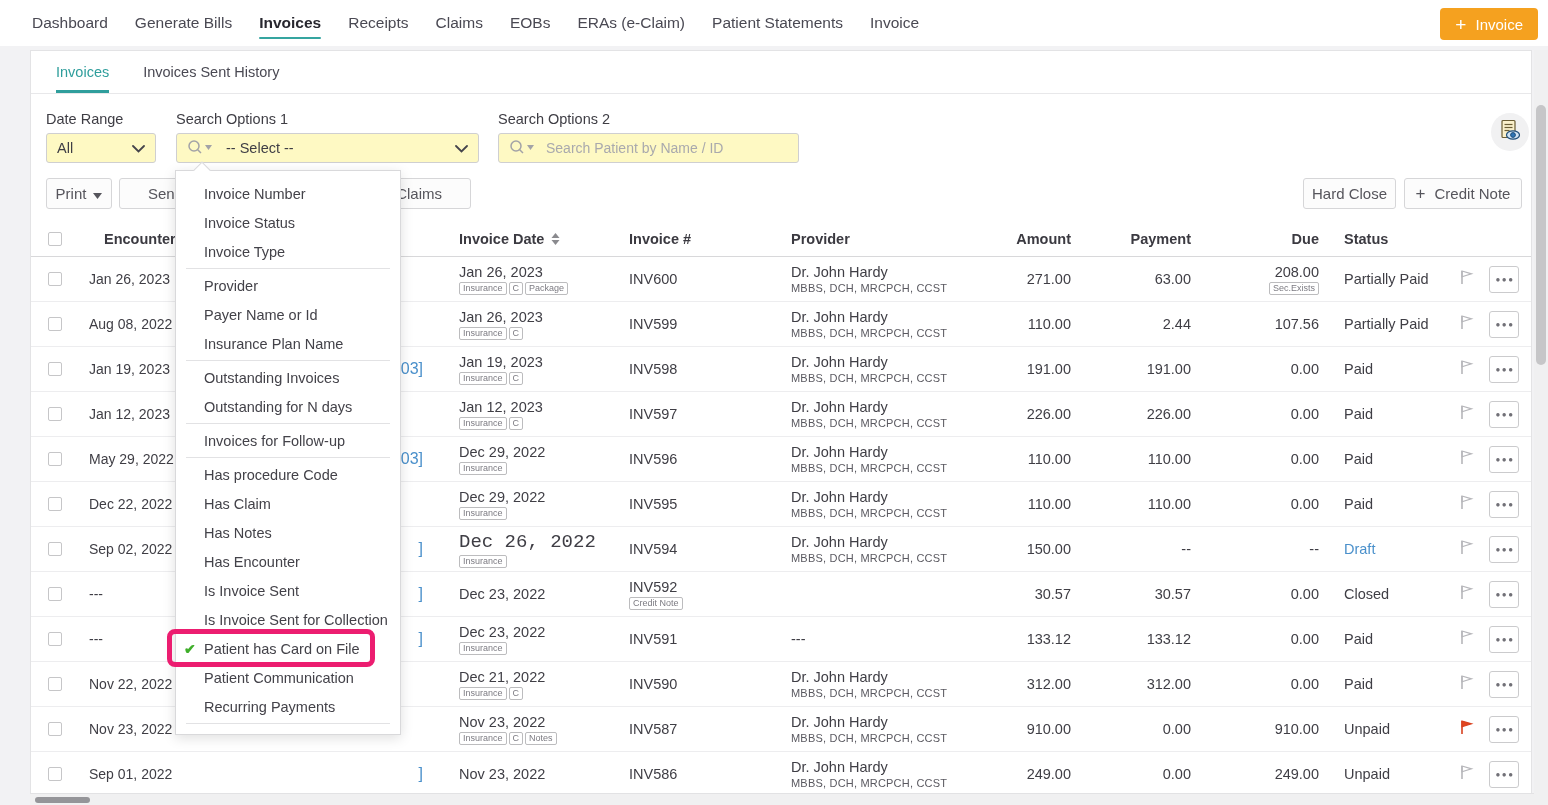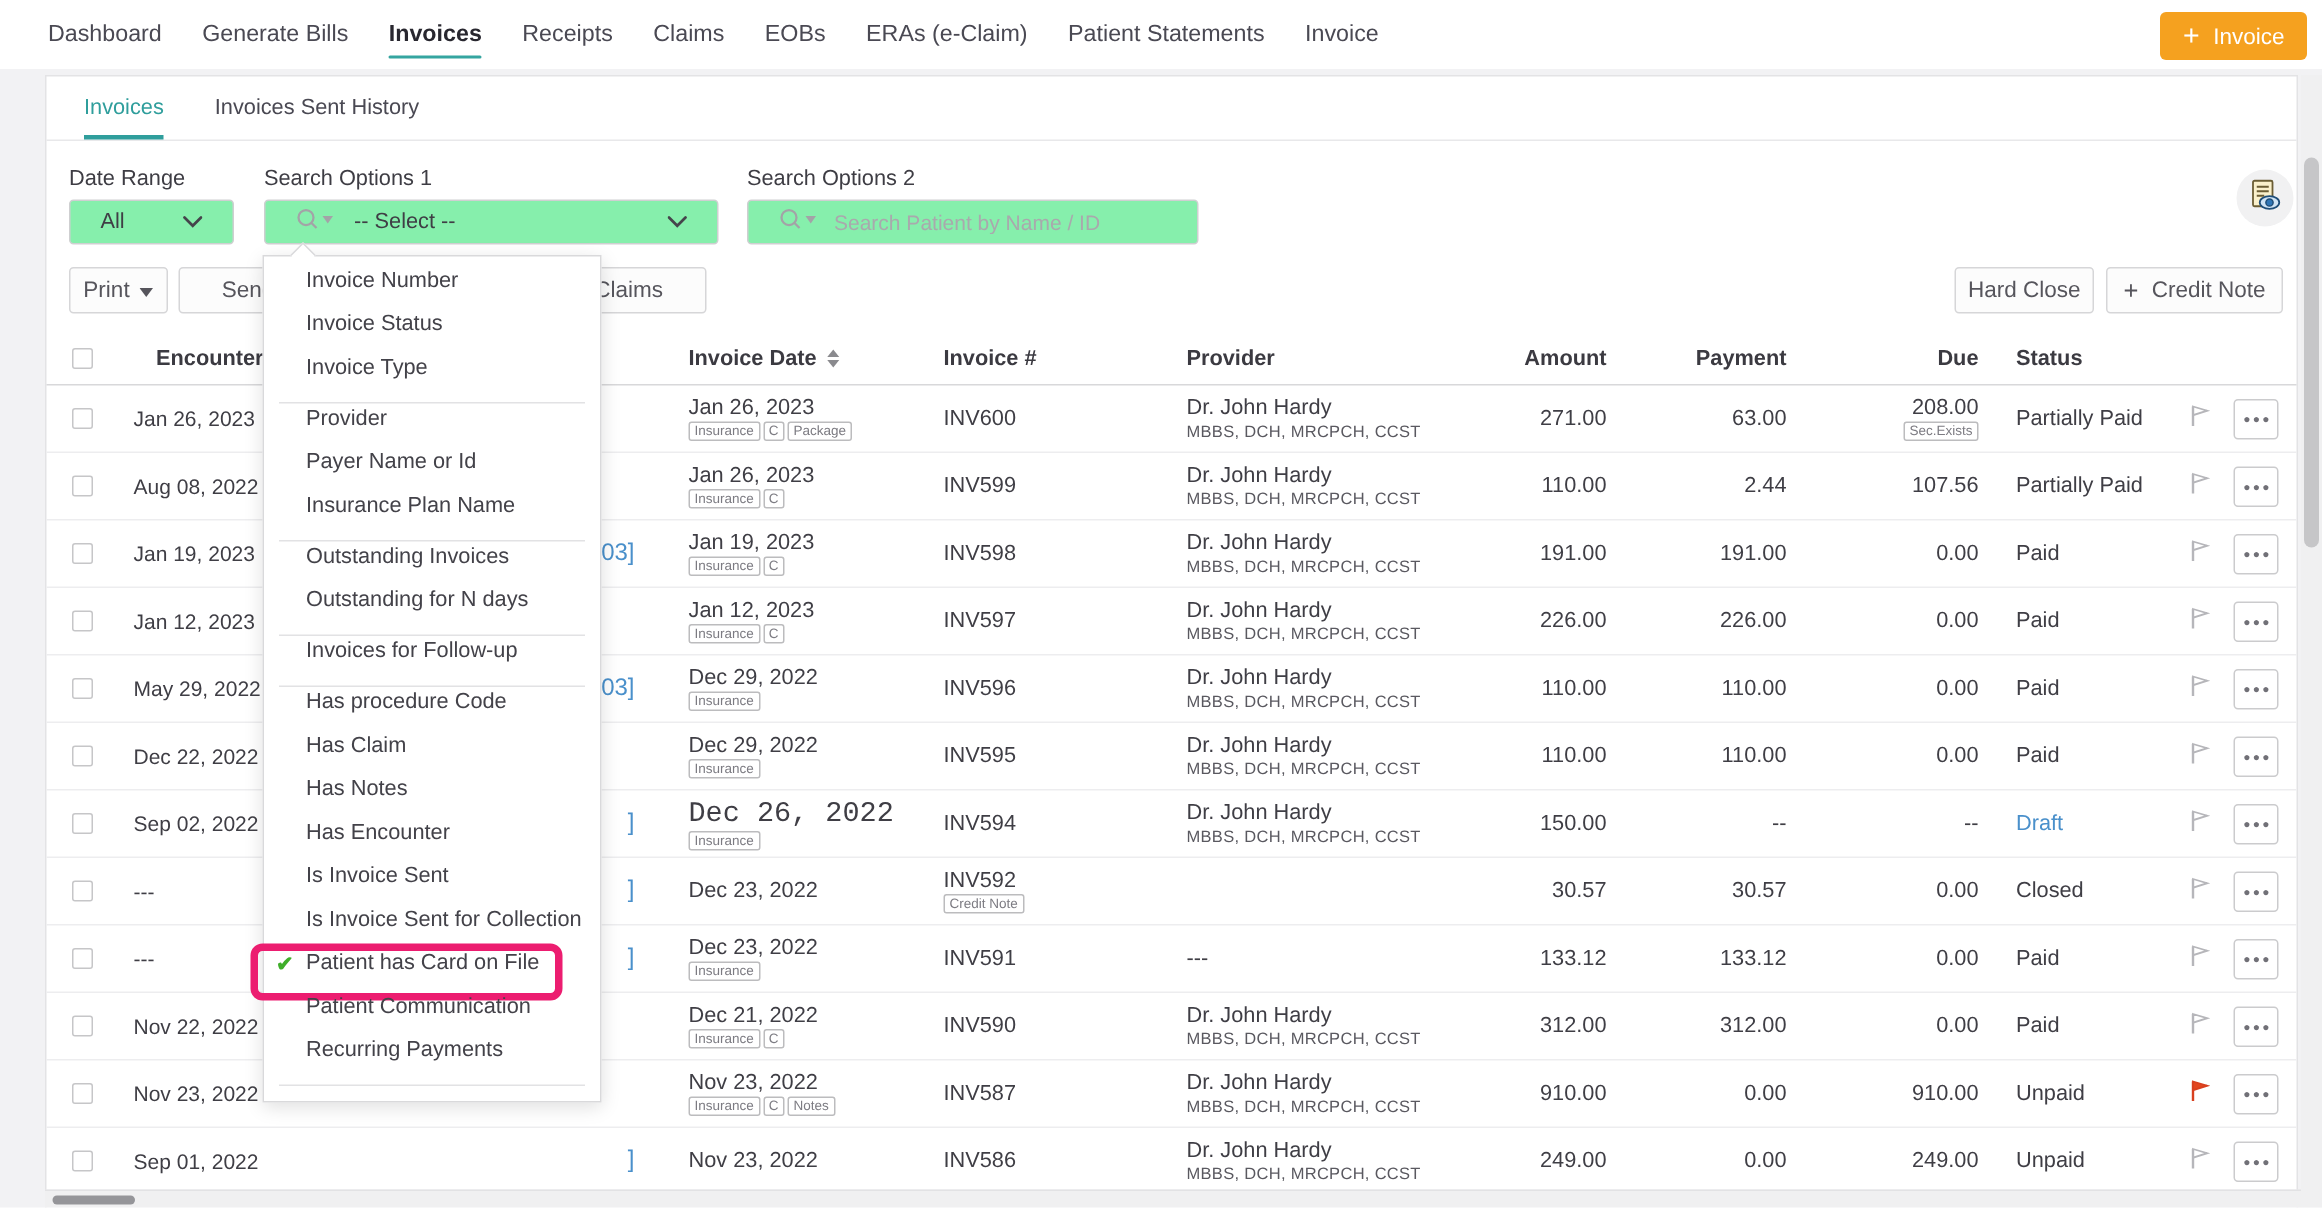--- a/index.html
+++ b/index.html
@@ -21,21 +21,21 @@
 
 
 .tabs{position:absolute;top:0;left:0;right:0;height:43px;border-bottom:1px solid #e8e8ea;display:flex;align-items:stretch;padding-left:25px;gap:34px}
 .tab{font-size:14.5px;color:#4a4953;position:relative;display:flex;align-items:center;cursor:pointer;white-space:nowrap}
 .tab.active{color:#2f9e9c}
 .tab.active::after{content:"";position:absolute;left:0;right:0;bottom:0;height:3px;background:#2f9e9c}
 
 
 .f-label{position:absolute;top:60px;font-size:14.5px;color:#3e3d44;white-space:nowrap}
 .lbl-dr{left:15px}.lbl-s1{left:145px}.lbl-s2{left:467px}
-.select,.search-box{position:absolute;top:82px;height:30px;border:1px solid #cfcfd1;border-radius:3px;background:#86efac;display:flex;align-items:center;font-size:14.5px;color:#3f3e45;padding:0 20px;cursor:pointer}
+.select,.search-box{position:absolute;top:82px;height:30px;border:1px solid #cfcfd1;border-radius:3px;background:#fef9c3;display:flex;align-items:center;font-size:14.5px;color:#3f3e45;padding:0 10px;cursor:pointer}
 .sel-dr{left:15px;width:110px}
 .sel-s1{left:145px;width:303px}
 .search-box{left:467px;width:301px;cursor:text}
 .sel-text{flex:1}
 .sel-s1 .sel-text{padding-left:12px}
 .search-box input{border:none;outline:none;flex:1;font-size:14px;font-family:"Liberation Sans",sans-serif;color:#3f3e45;padding-left:10px;background:transparent}
 .search-box input::placeholder{color:#a9a9ad}
 .icon-btn{position:absolute;left:1460px;top:62px;width:38px;height:38px;border-radius:50%;background:#f1f1f2;display:flex;align-items:center;justify-content:center;cursor:pointer;border:none}
 
 
@@ -72,21 +72,21 @@
 .prov-name{font-size:14.5px;line-height:17px}
 .prov-creds{font-size:11px;color:#5a5960;line-height:14px;letter-spacing:.2px}
 .status-draft{color:#4a90cb}
 .act-btn{width:30px;height:27px;border:1px solid #cbcbcd;border-radius:3px;background:#fff;color:#717077;font-size:8px;letter-spacing:1.5px;display:flex;align-items:center;justify-content:center;cursor:pointer;padding-left:2px}
 .sort-icon,.flag-wrap{display:inline-flex;align-items:center}
 .flag-wrap{cursor:pointer}
 
 
 .dropdown{position:absolute;left:175px;top:170px;width:226px;background:#fff;border:1px solid #d9d9db;box-shadow:0 3px 12px rgba(0,0,0,.13);z-index:20;padding:8px 0}
 .dd-notch{position:absolute;top:-7px;left:20px;width:12px;height:12px;background:#fff;border-left:1px solid #d9d9db;border-top:1px solid #d9d9db;transform:rotate(45deg)}
-.dd-item{height:29px;display:flex;padding-left:28px;font-size:14.5px;color:#434249;position:relative;white-space:nowrap;cursor:pointer}
+.dd-item{height:29px;display:flex;align-items:center;padding-left:28px;font-size:14.5px;color:#434249;position:relative;white-space:nowrap;cursor:pointer}
 .dd-check{position:absolute;left:8px;color:#3fae2a;font-weight:700;font-size:14px}
 .dd-div{height:1px;background:#e2e2e4;margin:2px 10px}
 .hl-ring{position:absolute;left:-9px;top:-5px;width:208px;height:38px;border:5px solid #ec1d70;border-radius:8px;pointer-events:none}
 
 
 .vscroll{position:absolute;right:0;top:50px;bottom:0;width:14px;background:#f0f0f1;z-index:30}
 .vthumb{position:absolute;left:2px;width:10px;top:55px;height:260px;background:#c6c6c8;border-radius:6px;cursor:pointer}
 .hscroll{position:absolute;left:30px;right:14px;bottom:0;height:12px;background:#f0f0f1;border-top:1px solid #e2e2e4;z-index:30}
 .hthumb{position:absolute;left:5px;top:3px;width:55px;height:6px;background:#959599;border-radius:3px;cursor:pointer}
 </style>

